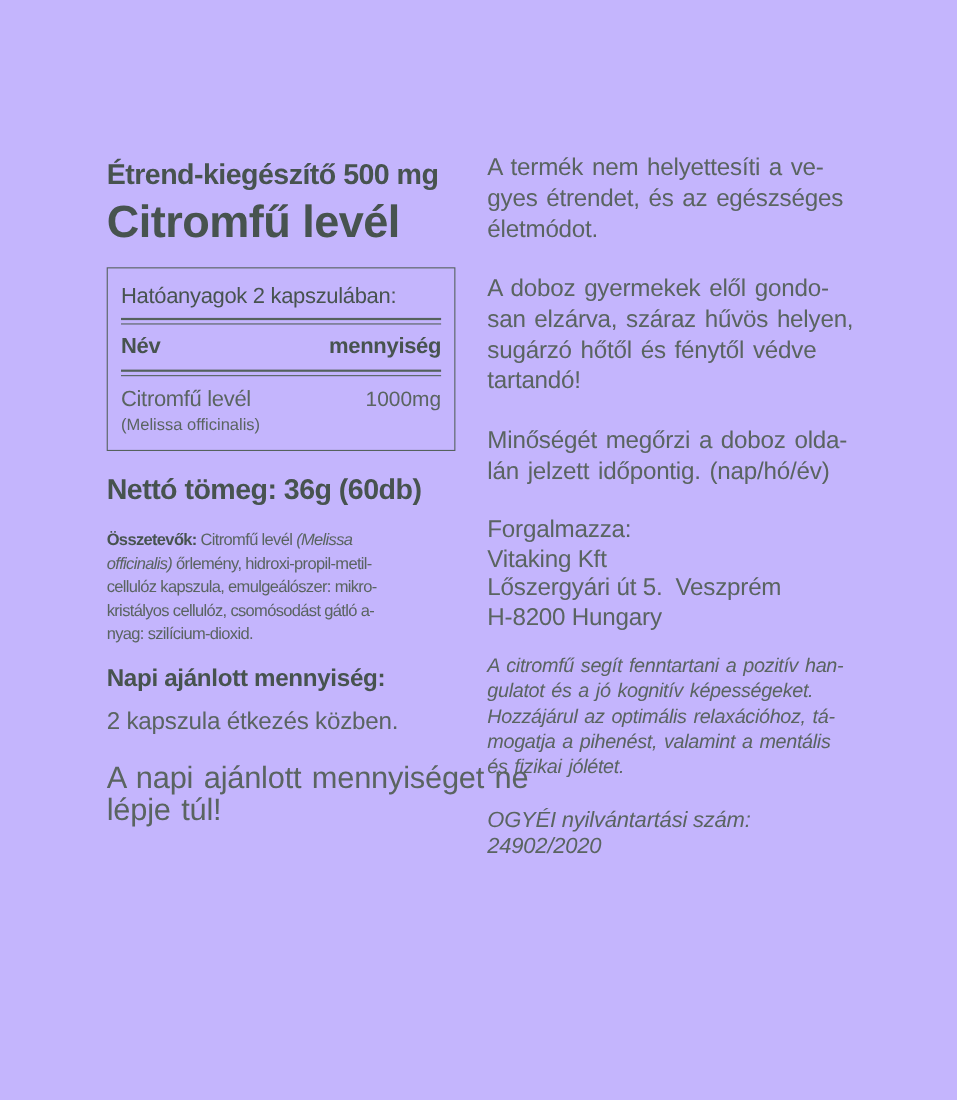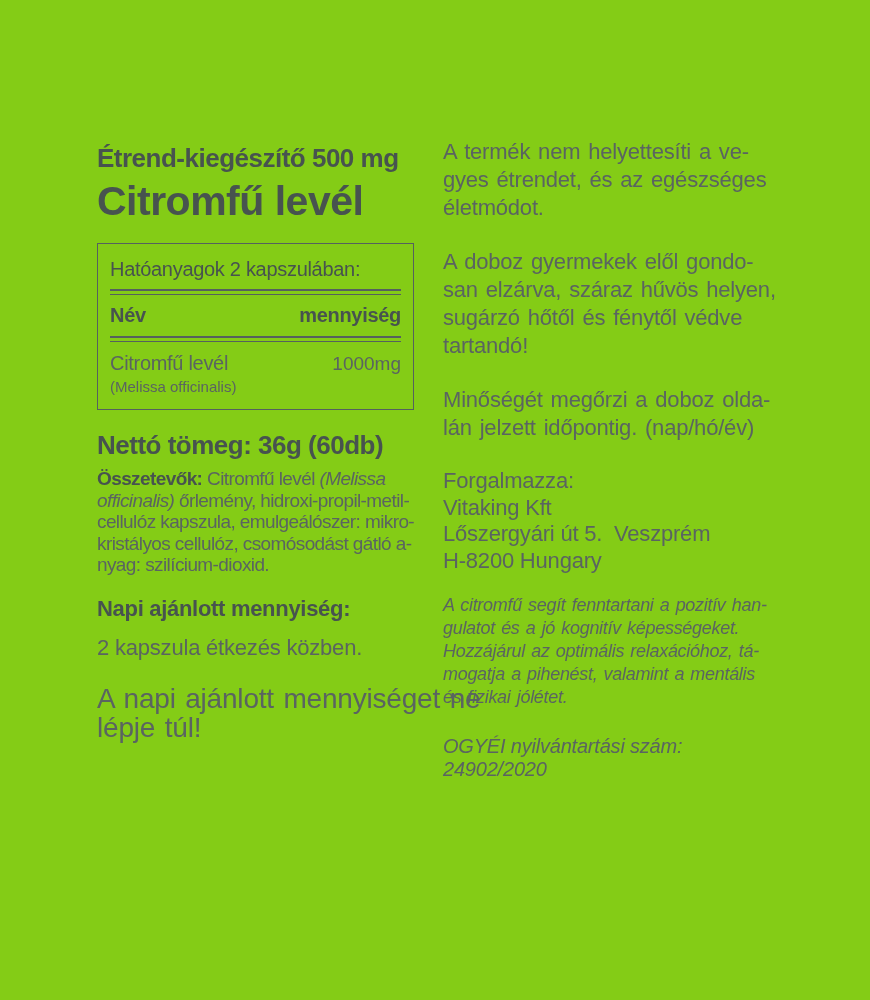--- a/index.html
+++ b/index.html
@@ -4,21 +4,21 @@
 <style>
   :root{
     --text-dark:#47534f;
     --text-body:#5a6461;
     --rule:#55615e;
   }
   html,body{margin:0;padding:0;background:#ffffff;}
   .page{
     position:relative;
     width:870px;height:1000px;
-    background:#84cc16;
+    background:#c4b5fd;
     font-family:"Liberation Sans", sans-serif;
     color:var(--text-body);
     overflow:hidden;
   }
   .col-left{position:absolute;left:97px;top:143px;width:330px;}
   .col-right{position:absolute;left:443px;top:138px;width:340px;}
 
   .pre{white-space:pre;}
 
   .subtitle{
@@ -58,22 +58,22 @@
   .tbl-row .latin{font-size:15px;line-height:20px;margin-top:2px;}
   .tbl-row .qty{font-size:19px;line-height:23px;}
 
   .net-weight{
     margin-top:20px;
     font-size:26px;font-weight:bold;color:var(--text-dark);
     letter-spacing:-0.5px;line-height:30px;
   }
 
   .ingredients{
-    margin-top:8px;
-    font-size:19px;line-height:21.5px;letter-spacing:-0.6px;
+    margin-top:20px;
+    font-size:15px;line-height:21.5px;letter-spacing:-0.6px;
   }
   .ingredients .b{font-weight:bold;color:var(--text-dark);}
   .ingredients .i{font-style:italic;}
 
   .daily-heading{
     font-size:22px;font-weight:bold;color:var(--text-dark);
     letter-spacing:-0.3px;line-height:27px;
   }
   .daily-text{font-size:22px;line-height:28px;margin-top:12px;letter-spacing:-0.2px;}
 

